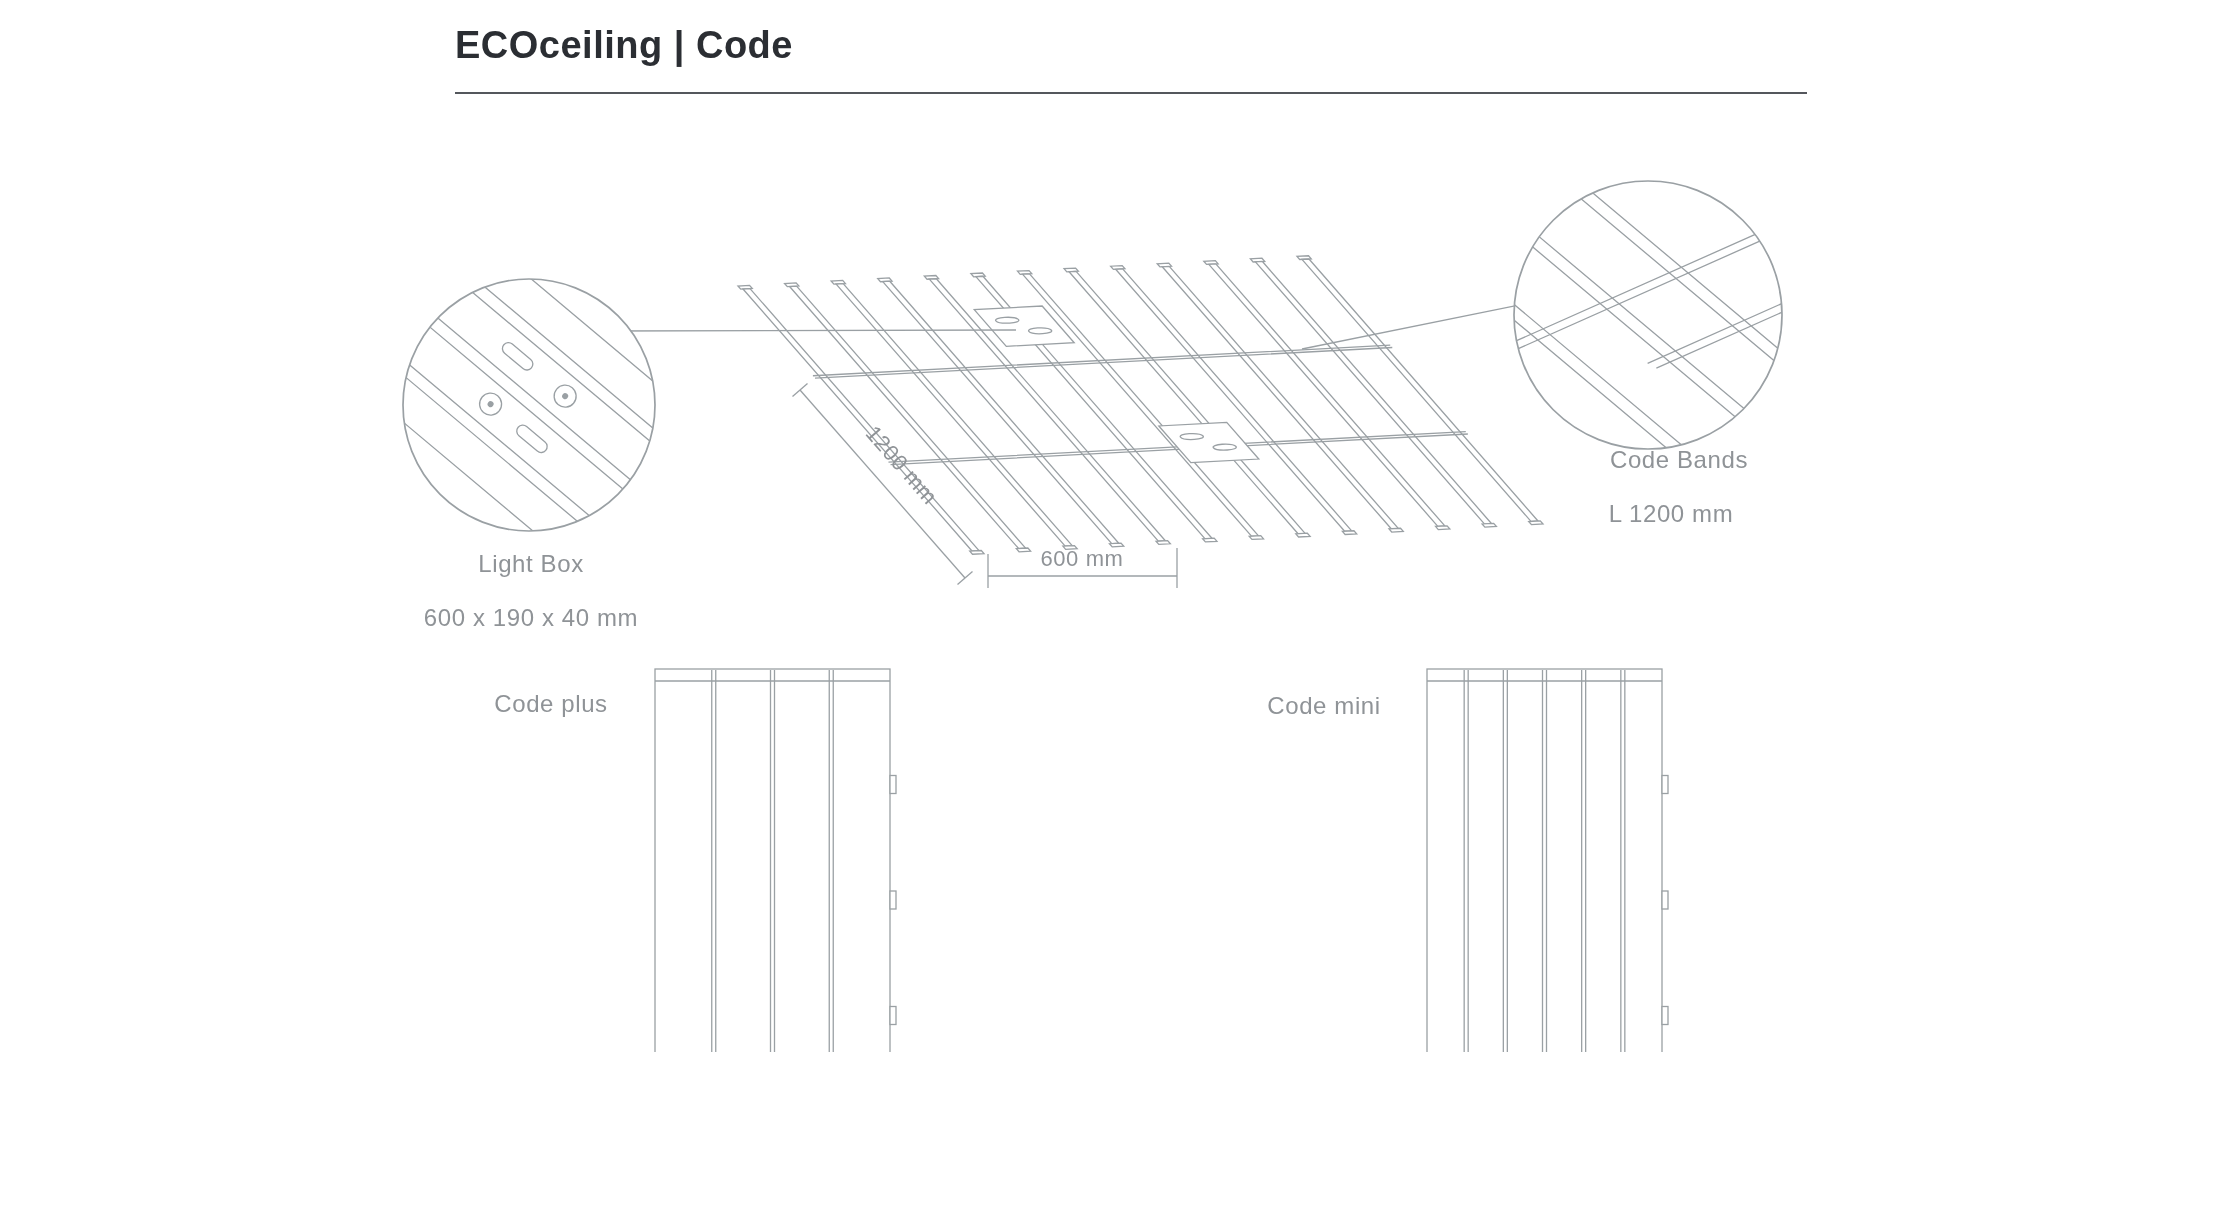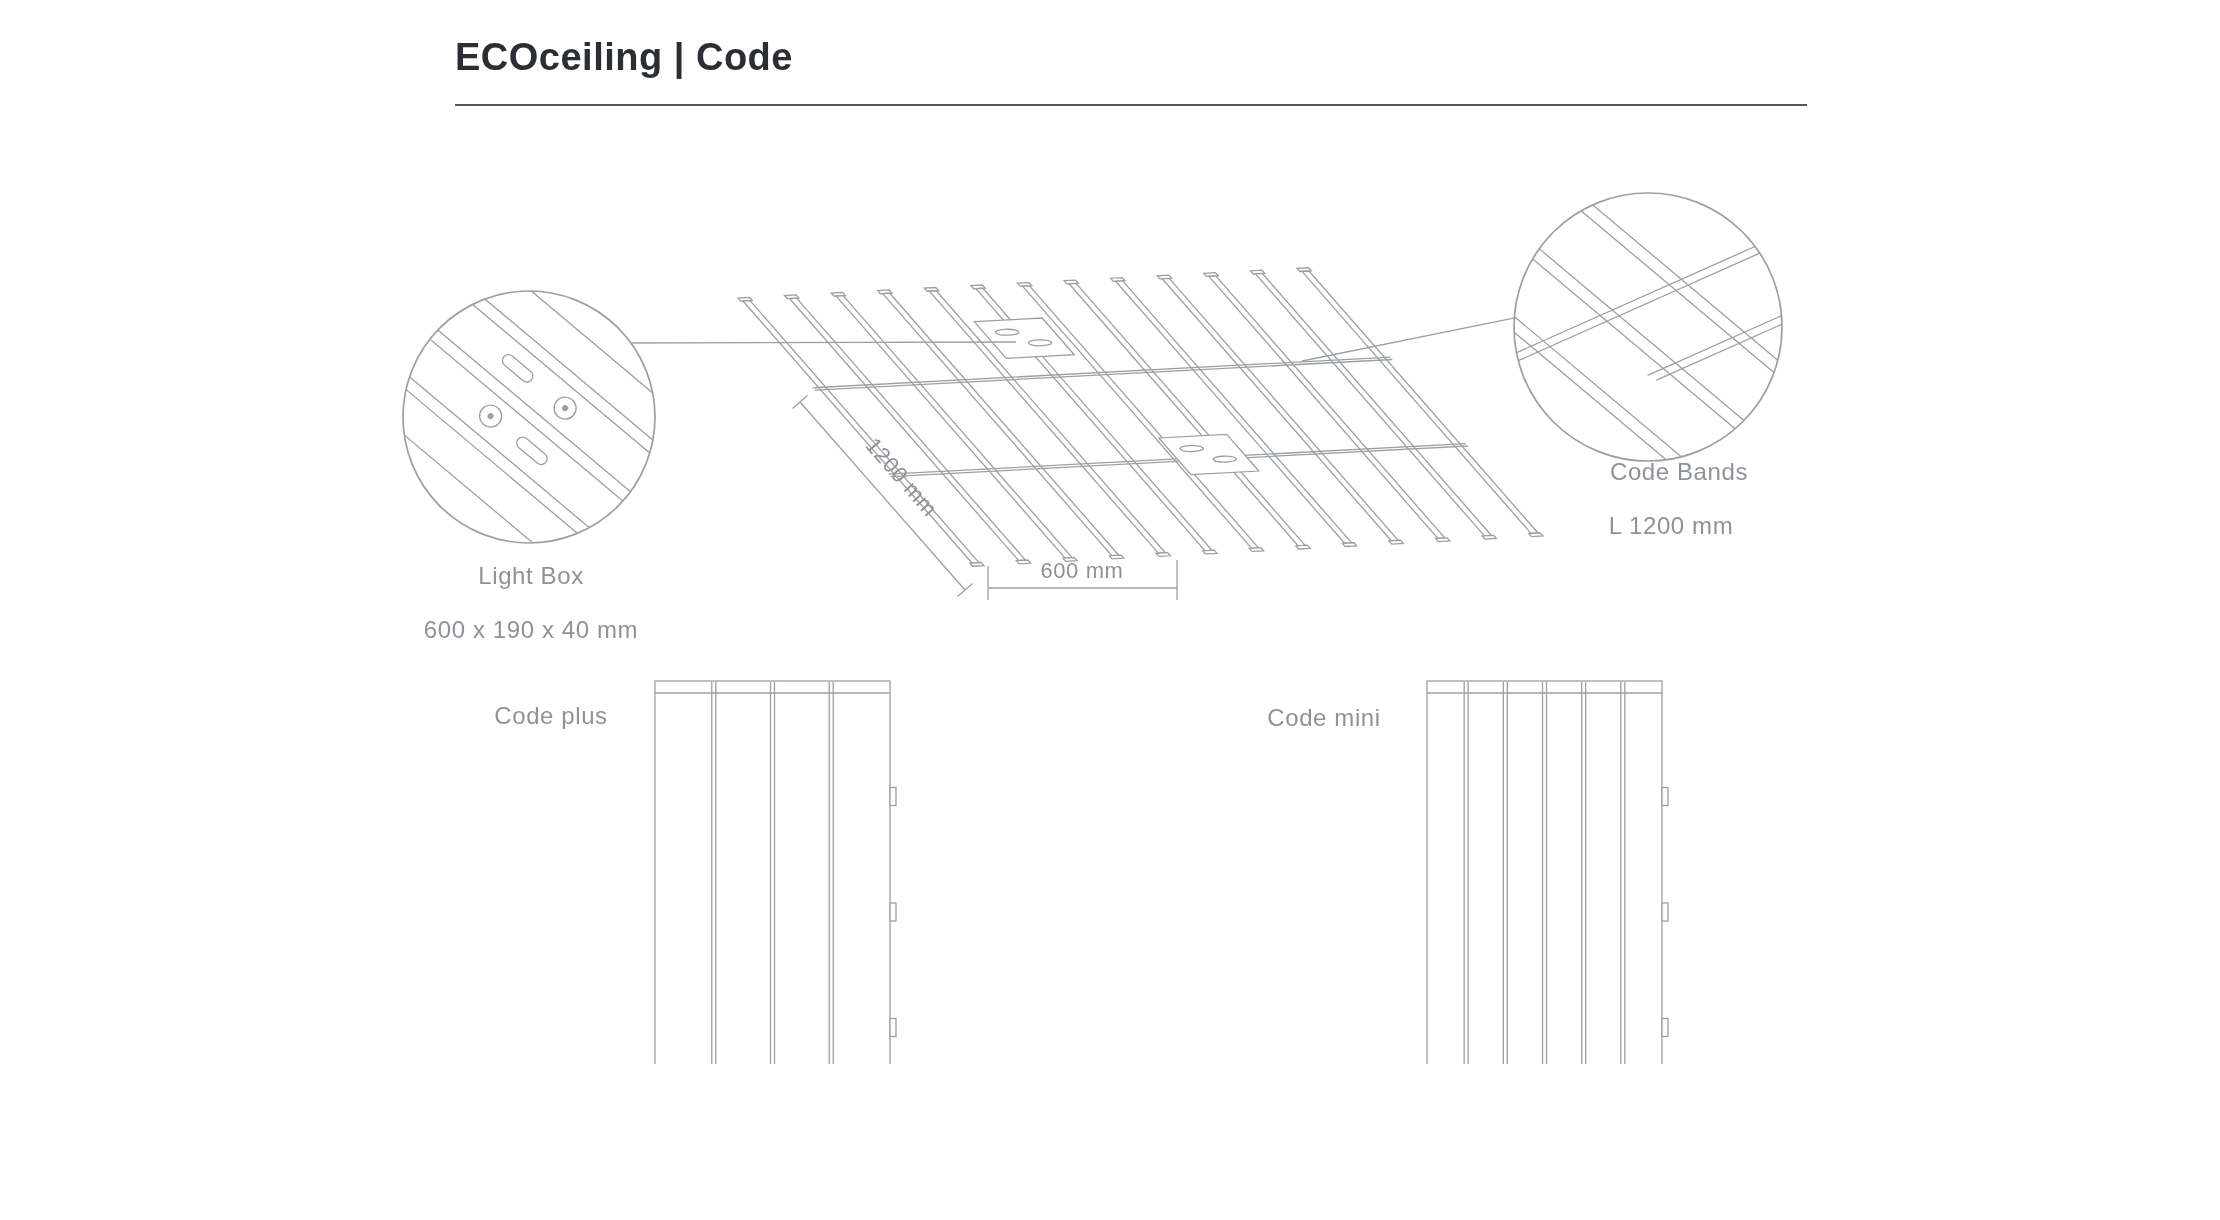--- a/index.html
+++ b/index.html
@@ -1,17 +1,17 @@
 <!DOCTYPE html>
 <html style="--line: #9aa0a4; --text: #8f9397; --title: #2b2e33;"><head>
 <meta charset="utf-8">
 <style>
   html,body{margin:0;padding:0;background:#ffffff;}
   .page{position:relative;width:2220px;height:1052px;background:#fff;overflow:hidden;
-        font-family:"Liberation Sans",sans-serif;margin-top:12px;}
+        font-family:"Liberation Sans",sans-serif;}
   .title{position:absolute;left:455px;top:24px;margin:0;
          font:700 38px "Liberation Sans",sans-serif;color:var(--title,#2b2e33);
          letter-spacing:.5px;}
   .rule{position:absolute;left:455px;top:92px;width:1352px;height:0;
         border-top:2px solid #54575c;}
   svg.art{position:absolute;left:0;top:0;}
   svg text{font-family:"Liberation Sans",sans-serif;fill:var(--text,#8f9397);
            letter-spacing:.6px;}
   .lbl{font-size:24px;}
   .dim{font-size:22px;}

